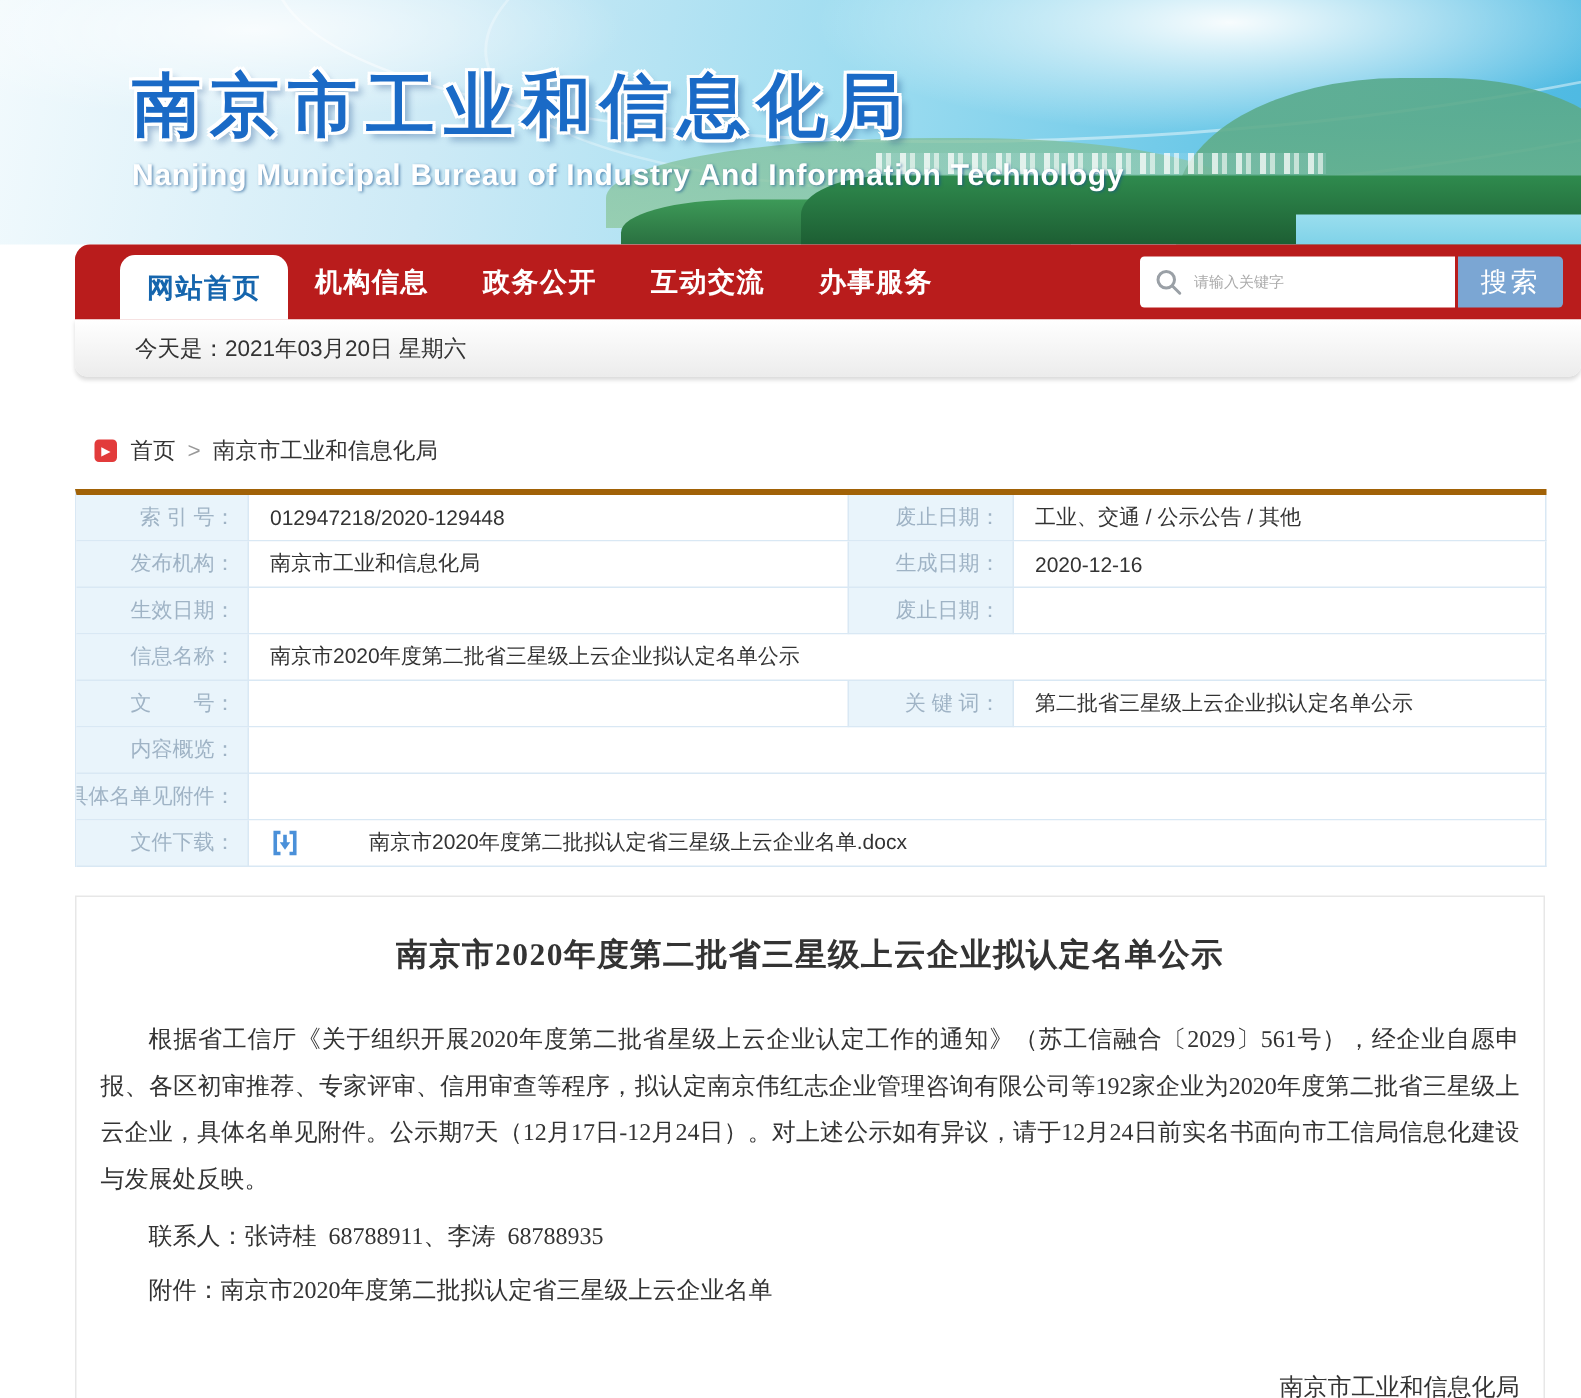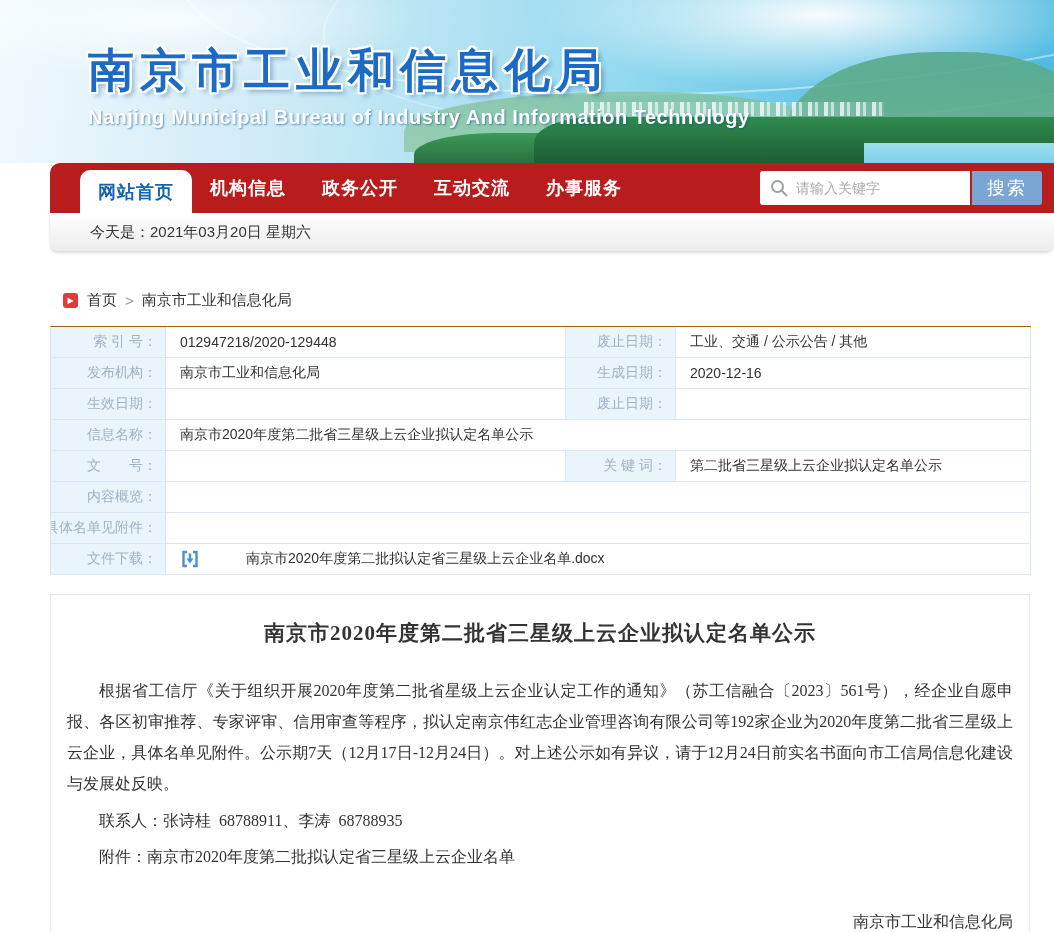--- a/index.html
+++ b/index.html
@@ -39,39 +39,39 @@
 
   
   .nav-wrap { position:relative; margin-left:50px; width:1004px; }
   .navbar { display:flex; align-items:stretch; height:50px; background:#b91c1c; border-top-left-radius:10px; }
   .tab { width:112px; display:flex; align-items:center; justify-content:center;
     color:#fff; font-size:18px; font-weight:bold; cursor:pointer; letter-spacing:1px; }
   .tab.active { background:#fff; color:#1565ad; border-radius:10px 10px 0 0; margin-top:7px; margin-left:30px; }
   .searchbox { margin-left:auto; display:flex; align-items:center; padding-right:12px; }
   .search-field { position:relative; }
   .search-field input { width:210px; height:34px; border:none; border-radius:3px 0 0 3px;
-    padding:0 8px 0 36px; font-size:14px; color:#333; outline:none; }
+    padding:0 8px 0 36px; font-size:10px; color:#333; outline:none; }
   .search-field input::placeholder { color:#aaa; }
   .search-field .mag { position:absolute; left:9px; top:7px; }
   .search-btn { width:70px; height:34px; margin-left:2px; background:#7ba6d3; color:#fff;
     border:none; border-radius:0 3px 3px 0; font-size:18px; letter-spacing:2px; cursor:pointer; }
 
   .datebar { height:38px; background:linear-gradient(#ffffff,#ececec); border-radius:0 0 8px 8px;
     box-shadow:0 2px 3px rgba(0,0,0,.15); display:flex; align-items:center; padding-left:40px;
     font-size:15px; color:#333; }
 
   
   .breadcrumb { margin:40px 0 0 63px; display:flex; align-items:center; font-size:15px; color:#333; }
   .bc-icon { width:15px; height:15px; background:#e23b3b; border-radius:3px; display:flex;
     align-items:center; justify-content:center; color:#fff; font-size:8px; margin-right:9px; }
   .bc-sep { color:#999; margin:0 8px; }
   .bc-link { cursor:pointer; }
 
   
-  .info-table { margin:16px 0 0 50px; width:981px; border-top:1px solid #a16207; border-left:1px solid #d9e8f4;
+  .info-table { margin:16px 0 0 50px; width:981px; border-top:4px solid #a16207; border-left:1px solid #d9e8f4;
     display:grid; grid-template-columns:115px 400px 110px 355px; font-size:14px; }
   .cell { border-right:1px solid #d9e8f4; border-bottom:1px solid #d9e8f4; height:31px;
     display:flex; align-items:center; overflow:hidden; white-space:nowrap; }
   .cell.lab { background:#e9f4fb; color:#9fb3c5; justify-content:flex-end; padding-right:8px; }
   .cell.val { background:#fff; color:#333; padding-left:14px; }
   .cell.span3 { grid-column:2 / 5; }
   .dl-icon { margin-right:46px; display:flex; align-items:center; }
 
   
   .article { margin:19px 0 0 50px; width:980px; height:352px; border:1px solid #e7e7e7; background:#fff;
@@ -173,20 +173,20 @@
             <line x1="10" y1="4.5" x2="10" y2="10.5" stroke="#4a90d9" stroke-width="2.4"></line>
             <path d="M6.5 9.5 L10 14.5 L13.5 9.5 Z" fill="#4a90d9"></path>
           </svg>
       </span>
       <span>南京市2020年度第二批拟认定省三星级上云企业名单.docx</span>
     </div>
   </div>
 
   <div class="article">
     <h1>南京市2020年度第二批省三星级上云企业拟认定名单公示</h1>
-    <p class="body">根据省工信厅《关于组织开展2020年度第二批省星级上云企业认定工作的通知》（苏工信融合〔2023〕561号），经企业自愿申报、各区初审推荐、专家评审、信用审查等程序，拟认定南京伟红志企业管理咨询有限公司等192家企业为2020年度第二批省三星级上云企业，具体名单见附件。公示期7天（12月17日-12月24日）。对上述公示如有异议，请于12月24日前实名书面向市工信局信息化建设与发展处反映。</p>
+    <p class="body">根据省工信厅《关于组织开展2020年度第二批省星级上云企业认定工作的通知》（苏工信融合〔2029〕561号），经企业自愿申报、各区初审推荐、专家评审、信用审查等程序，拟认定南京伟红志企业管理咨询有限公司等192家企业为2020年度第二批省三星级上云企业，具体名单见附件。公示期7天（12月17日-12月24日）。对上述公示如有异议，请于12月24日前实名书面向市工信局信息化建设与发展处反映。</p>
     <p class="contact">联系人：张诗桂  68788911、李涛  68788935</p>
     <p class="attach">附件：南京市2020年度第二批拟认定省三星级上云企业名单</p>
     <p class="sig">南京市工业和信息化局</p>
 
   </div>
 
 </div>
 
 </body></html>

